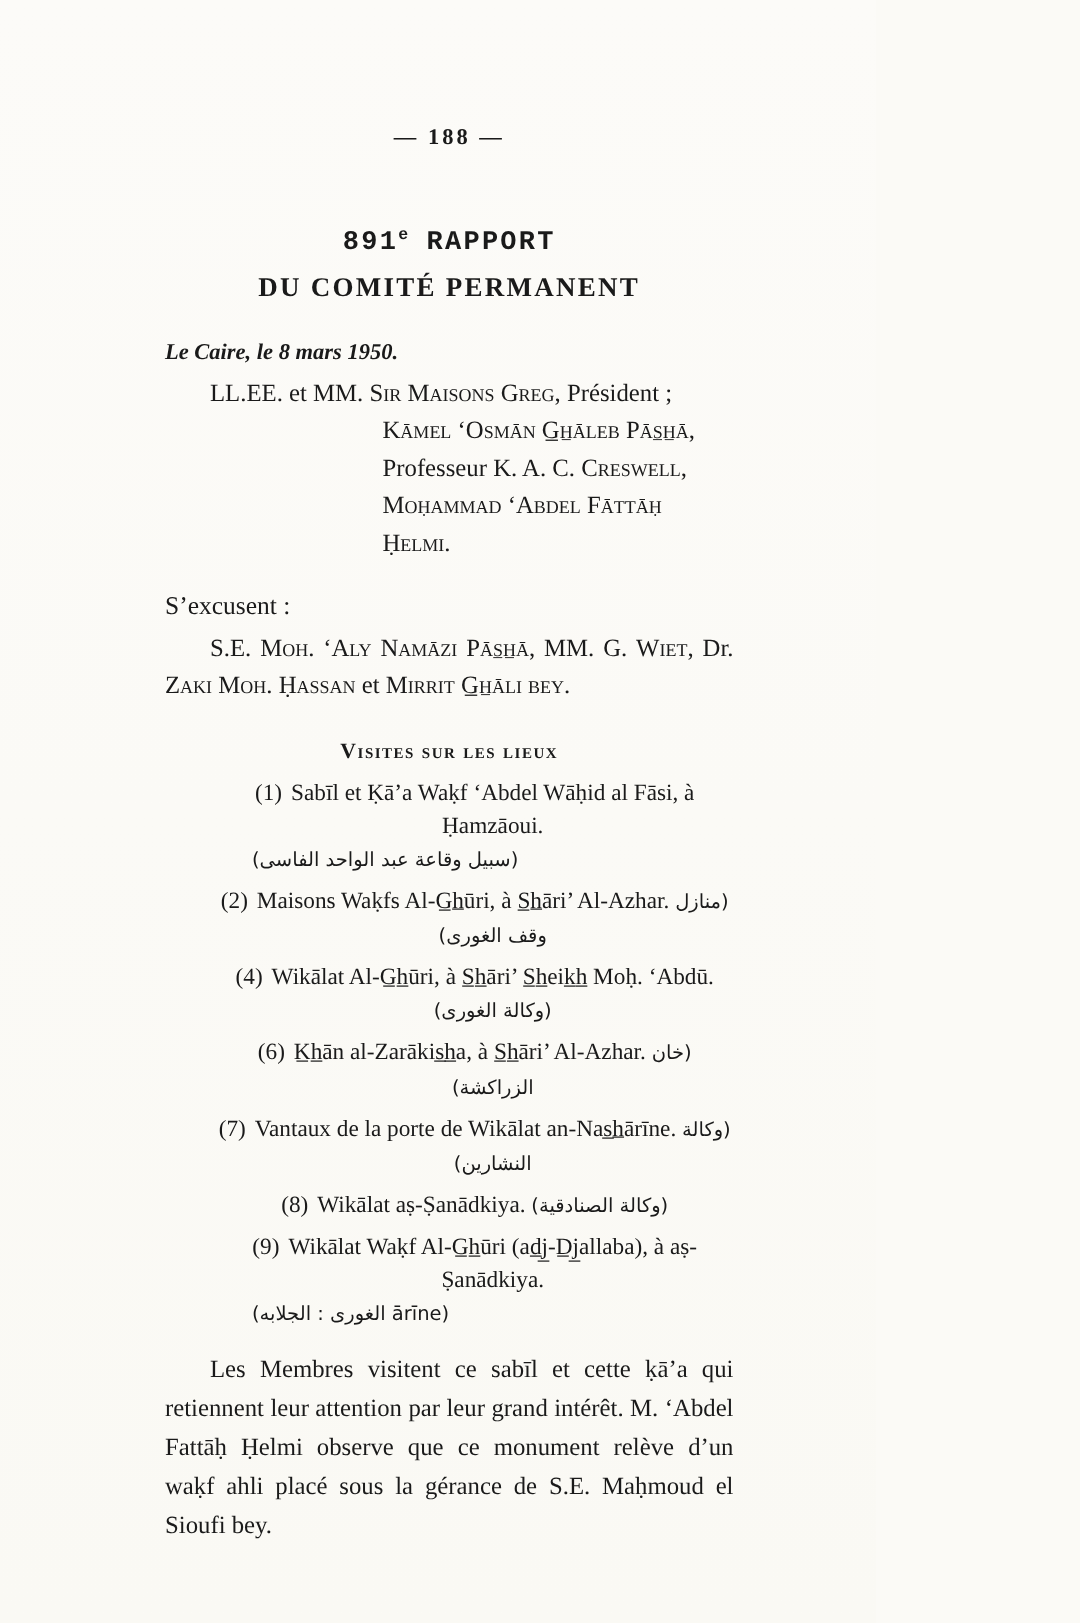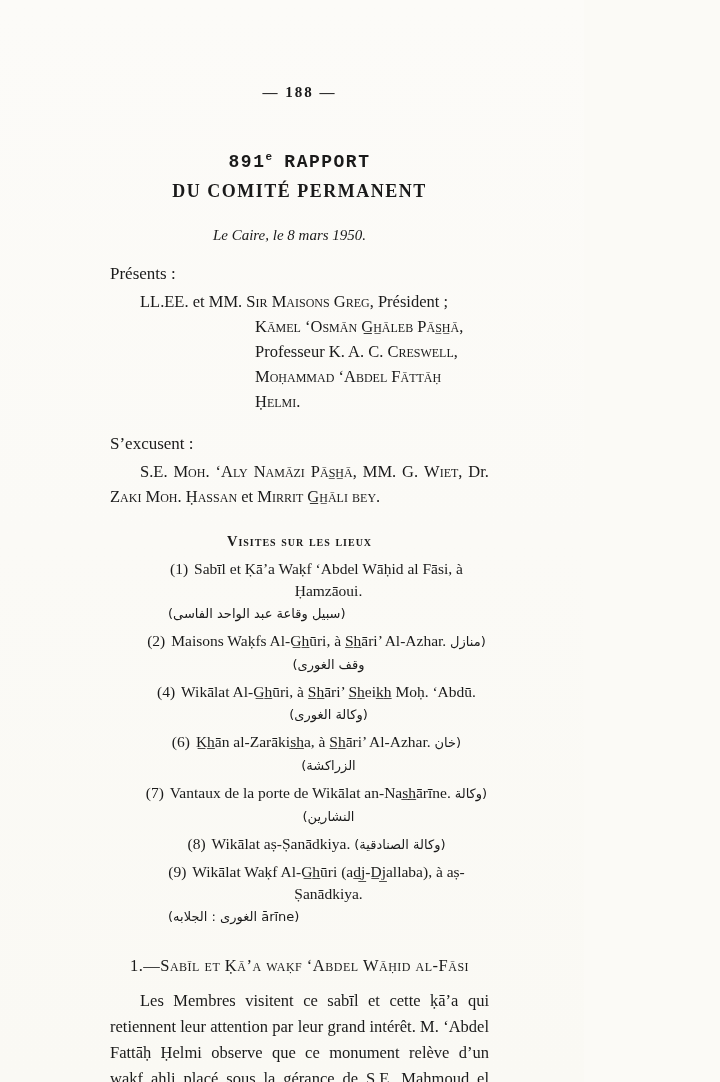--- a/index.html
+++ b/index.html
@@ -33,24 +33,24 @@
   .title1 sup { font-size: 11px; letter-spacing: 0; }
   .title2 {
     margin-top: 9px;
     text-align: center;
     font-size: 18px;
     font-weight: bold;
     letter-spacing: 1.5px;
   }
   .dateline {
     margin-top: 25px;
-    text-align: center;
+    text-align: left;
     padding-right: 20px;
     font-style: italic;
-    font-weight: normal;
+    font-weight: bold;
     font-size: 15px;
   }
   .plabel { margin-top: 20px; font-size: 17px; }
   .names {
     margin-top: 5px;
     margin-left: 30px;
     font-size: 16.5px;
     line-height: 25px;
   }
   .names .indent { padding-left: 115px; }
@@ -95,21 +95,20 @@
 
 <div class="page">
 
   <div class="pagenum">— 188 —</div>
 
   <div class="title1"><span>891</span><sup>e</sup><span> RAPPORT</span></div>
   <div class="title2">DU COMITÉ PERMANENT</div>
 
   <div class="dateline">Le Caire, le 8 mars 1950.</div>
 
-  <div class="plabel">Présents :</div>
   <div class="names">
     <div class="nline"><span>LL.EE. et MM. </span><span class="sc">Sir Maisons Greg</span><span>, Président ;</span></div>
     <div class="nline indent"><span class="sc">Kāmel ‘Osmān G̲h̲āleb Pās̲h̲ā,</span></div>
     <div class="nline indent"><span>Professeur K. A. C. </span><span class="sc">Creswell</span><span>,</span></div>
     <div class="nline indent"><span class="sc">Moḥammad ‘Abdel Fāttāḥ Ḥelmi.</span></div>
   </div>
 
   <div class="plabel">S’excusent :</div>
   <div class="excuses-text"><span>S.E. </span><span class="sc">Moh. ‘Aly Namāzi Pās̲h̲ā</span><span>, MM. G. </span><span class="sc">Wiet</span><span>, Dr. </span><span class="sc">Zaki Moh. Ḥassan</span><span> et </span><span class="sc">Mirrit G̲h̲āli bey</span><span>.</span></div>
 
@@ -130,17 +129,16 @@
 
     <div class="item"><span class="num">(7)</span><span>Vantaux de la porte de Wikālat an-Nas̲h̲ārīne. </span><span class="ar" dir="rtl">(وكالة النشارين)</span></div>
 
     <div class="item"><span class="num">(8)</span><span>Wikālat aṣ-Ṣanādkiya. </span><span class="ar" dir="rtl">(وكالة الصنادقية)</span></div>
 
     <div class="item"><span class="num">(9)</span><span>Wikālat Waḳf Al-G̲h̲ūri (ad̲j̲-D̲j̲allaba), à aṣ-Ṣanādkiya.</span></div>
     <div class="arline"><span class="ar" dir="rtl">(ārīne الغورى : الجلابه)</span></div>
 
   </div>
 
-  <div class="sheading">1.—Sabīl et Ḳā’a waḳf ‘Abdel Wāḥid al-Fāsi</div>
 
   <div class="para">Les Membres visitent ce sabīl et cette ḳā’a qui retiennent leur attention par leur grand intérêt.  M. ‘Abdel Fattāḥ Ḥelmi observe que ce monument relève d’un waḳf ahli placé sous la gérance de S.E. Maḥmoud el Sioufi bey.</div>
 
 </div>
 
 </body></html>

